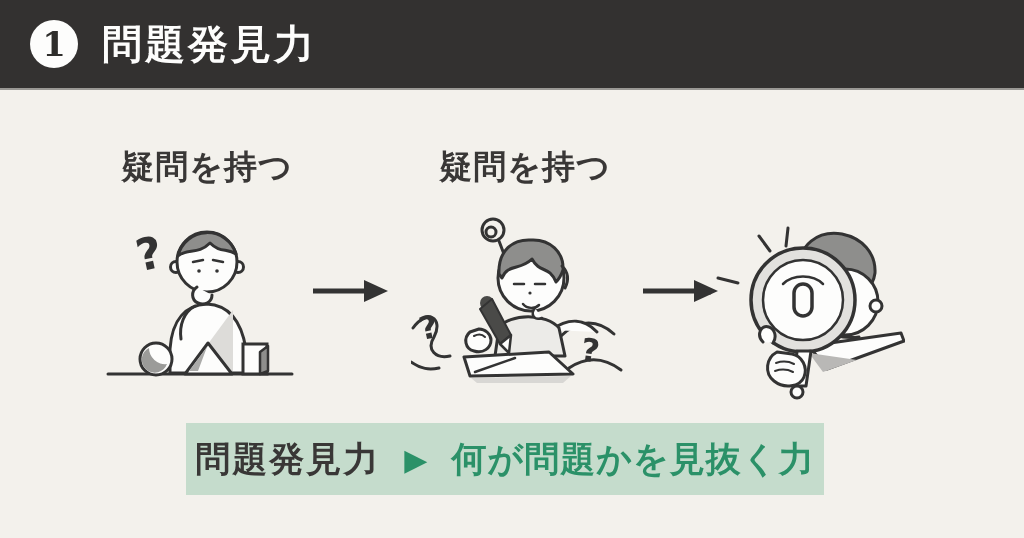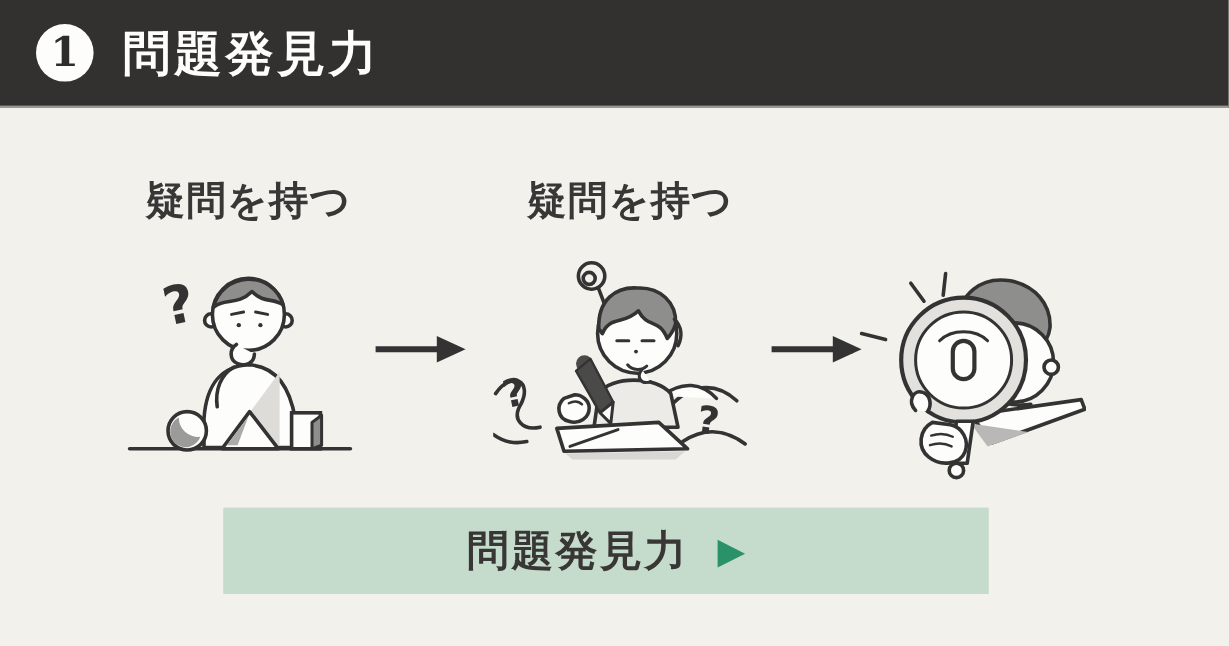--- a/index.html
+++ b/index.html
@@ -142,15 +142,16 @@
     <path d="M60,122 C53,115 58,104 66,107 C72,109 74,117 70,123" fill="#FDFDFC" stroke="#333" stroke-width="3" stroke-linecap="round"></path>
     <path d="M74,132 C63,138 61,153 71,161 C81,169 97,167 101,157 C105,147 99,136 89,134 Z" fill="#FDFDFC" stroke="#333" stroke-width="3" stroke-linejoin="round"></path>
     <path d="M73,143 C79,141 85,141 91,144" fill="none" stroke="#333" stroke-width="2" stroke-linecap="round"></path>
     <path d="M72,151 C78,149 84,149 90,152" fill="none" stroke="#333" stroke-width="2" stroke-linecap="round"></path>
     <circle cx="94" cy="172" r="6" fill="#FDFDFC" stroke="#333" stroke-width="3"></circle>
   </svg>
 
   <div class="banner">
     <span class="term">問題発見力</span>
     <span class="tri">▶</span>
+    <span class="definition">何が問題かを見抜く力</span>
   </div>
 
 </div>
 
 </body></html>

